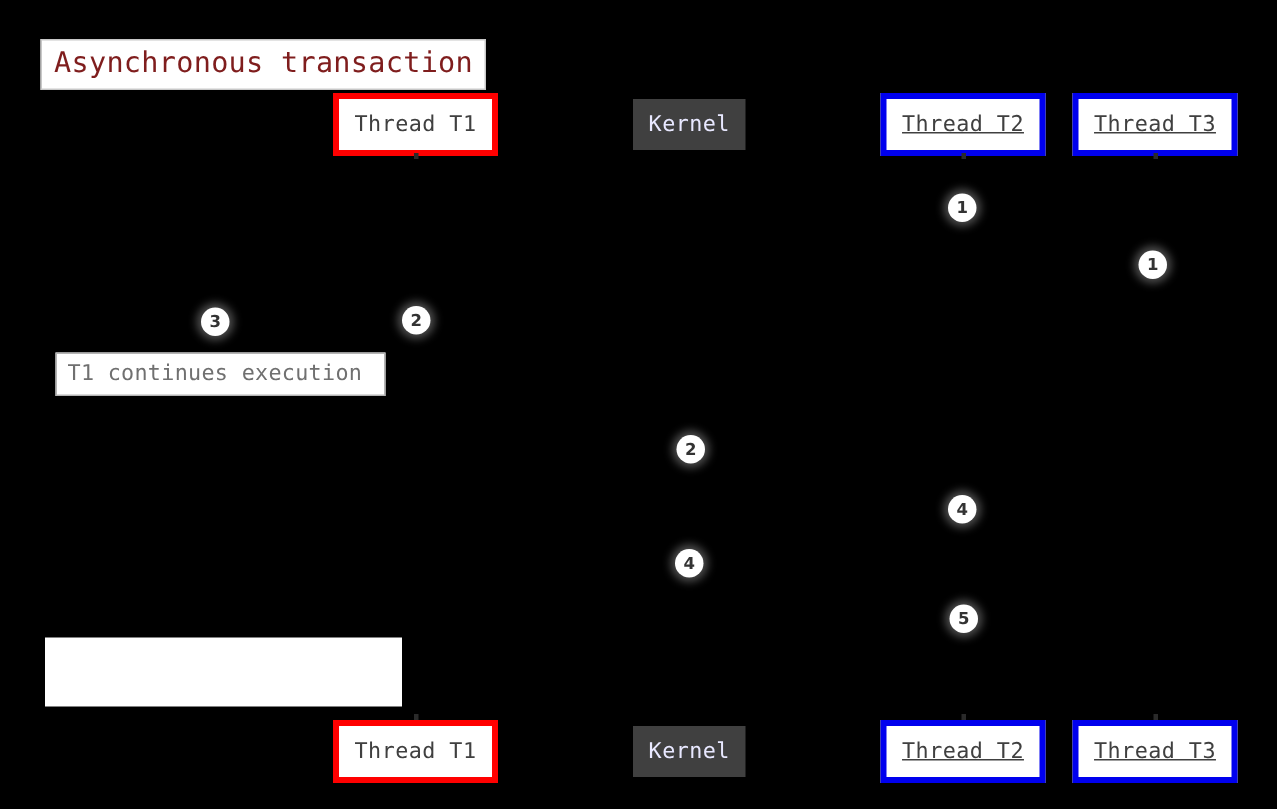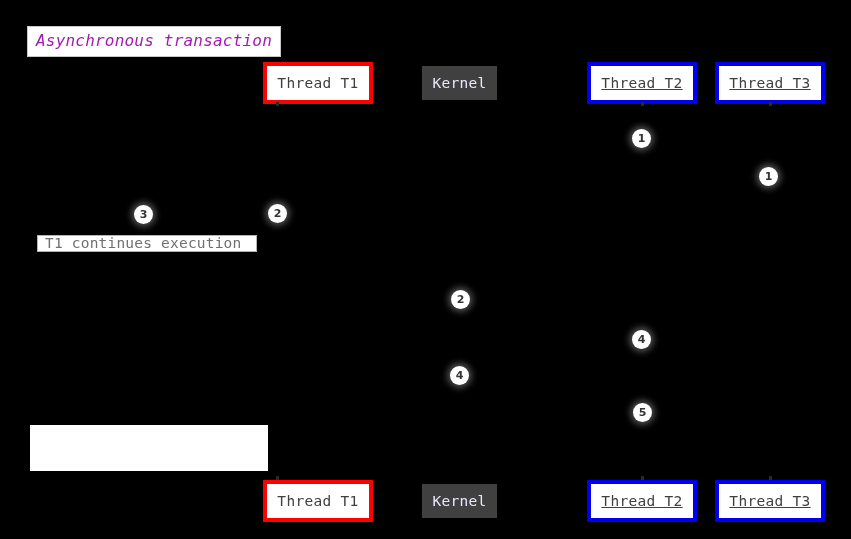--- a/index.html
+++ b/index.html
@@ -16,29 +16,28 @@
     width: 851px;
     height: 539px;
     background: #000000;
     overflow: hidden;
   }
 
   
   .title-box {
     position: absolute;
     background: #ffffff;
-    color: #a21caf;
+    color: #7f1d1d;
     border: 1px solid #c8c8c8;
     font-family: "DejaVu Sans Mono", monospace;
-    font-size: 16px;
+    font-size: 19px;
     line-height: 1;
     letter-spacing: 0.2px;
     padding: 6px 8px 7px 8px;
     white-space: nowrap;
-    font-style: italic;
   }
 
   
   .lifeline-head {
     position: absolute;
     box-sizing: border-box;
     display: flex;
     align-items: center;
     justify-content: center;
     font-family: "DejaVu Sans Mono", monospace;
@@ -46,21 +45,21 @@
     line-height: 1;
     letter-spacing: 0.3px;
     white-space: nowrap;
   }
   .lifeline-head.thread {
     background: #ffffff;
     color: #404040;
     border-style: solid;
     border-width: 4px;
   }
-  .lifeline-head.red-border  { border-color: #ff0000; margin-left: 41px; }
+  .lifeline-head.red-border  { border-color: #ff0000; }
   .lifeline-head.blue-border { border-color: #0000ee; text-decoration: underline; }
 
   .lifeline-head.kernel {
     background: #404040;
     color: #e8e8ff;
     border: none;
   }
 
   
   .nub {
@@ -150,21 +149,21 @@
   <div id="nubs">
       <div class="nub" style="left: 276px; top: 102px;"></div>
       <div class="nub" style="left: 641px; top: 102px;"></div>
       <div class="nub" style="left: 769px; top: 102px;"></div>
       <div class="nub" style="left: 276px; top: 476px;"></div>
       <div class="nub" style="left: 641px; top: 476px;"></div>
       <div class="nub" style="left: 769px; top: 476px;"></div>
     </div>
 
   <div id="notes">
-      <div class="note-box" style="left: 37px; top: 235px; width: 220px; height: 17px;">
+      <div class="note-box" style="left: 37px; top: 235px; width: 220px; height: 29px;">
         <span>T1 continues execution</span>
       </div>
       <div class="note-box blank" style="left: 30px; top: 425px; width: 238px; height: 46px;">
         <span></span>
       </div>
     </div>
 
   <div id="badges">
       <div class="step-badge" style="left: 632px; top: 129px;">1</div>
       <div class="step-badge" style="left: 759px; top: 167px;">1</div>

